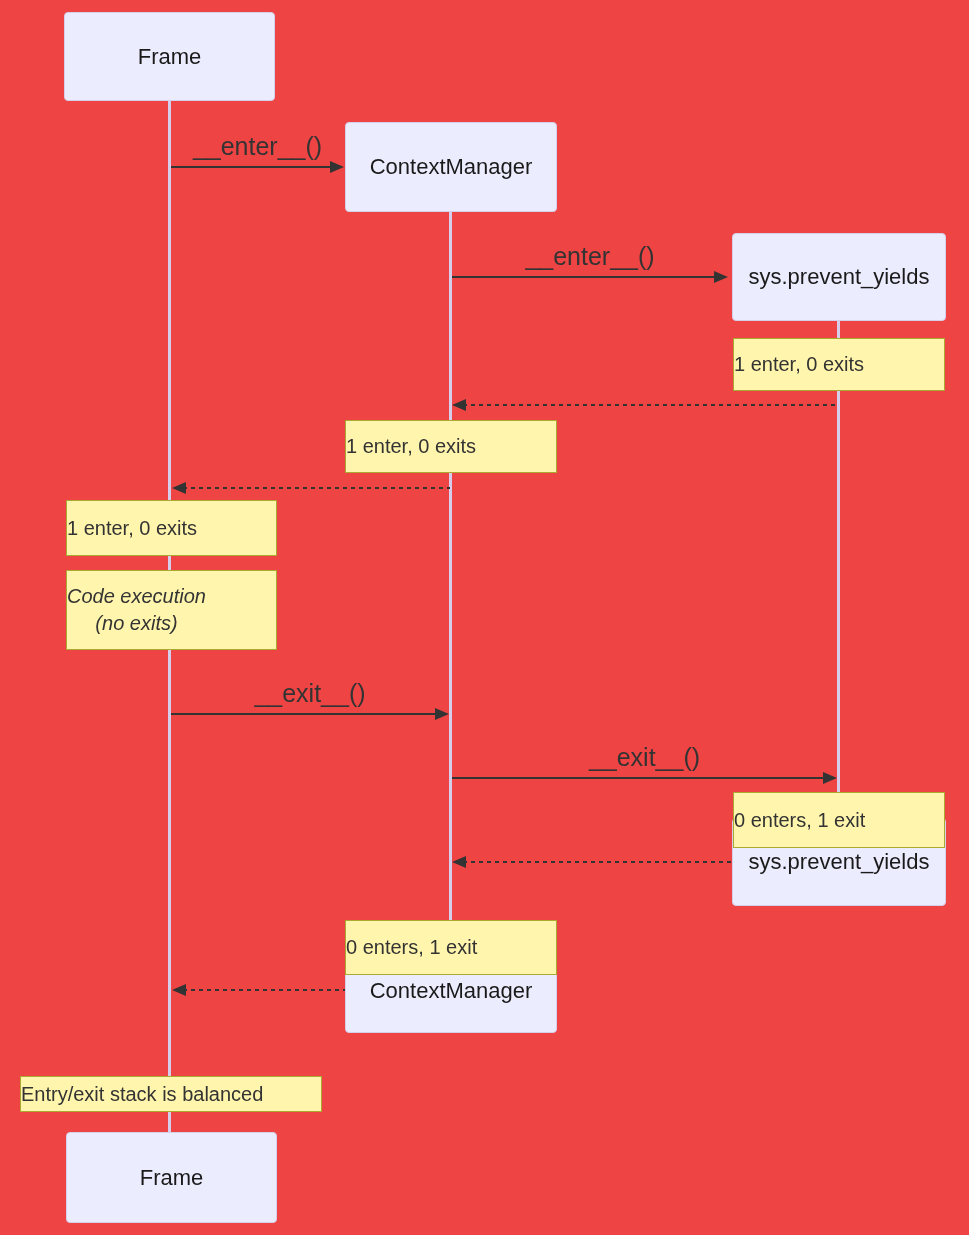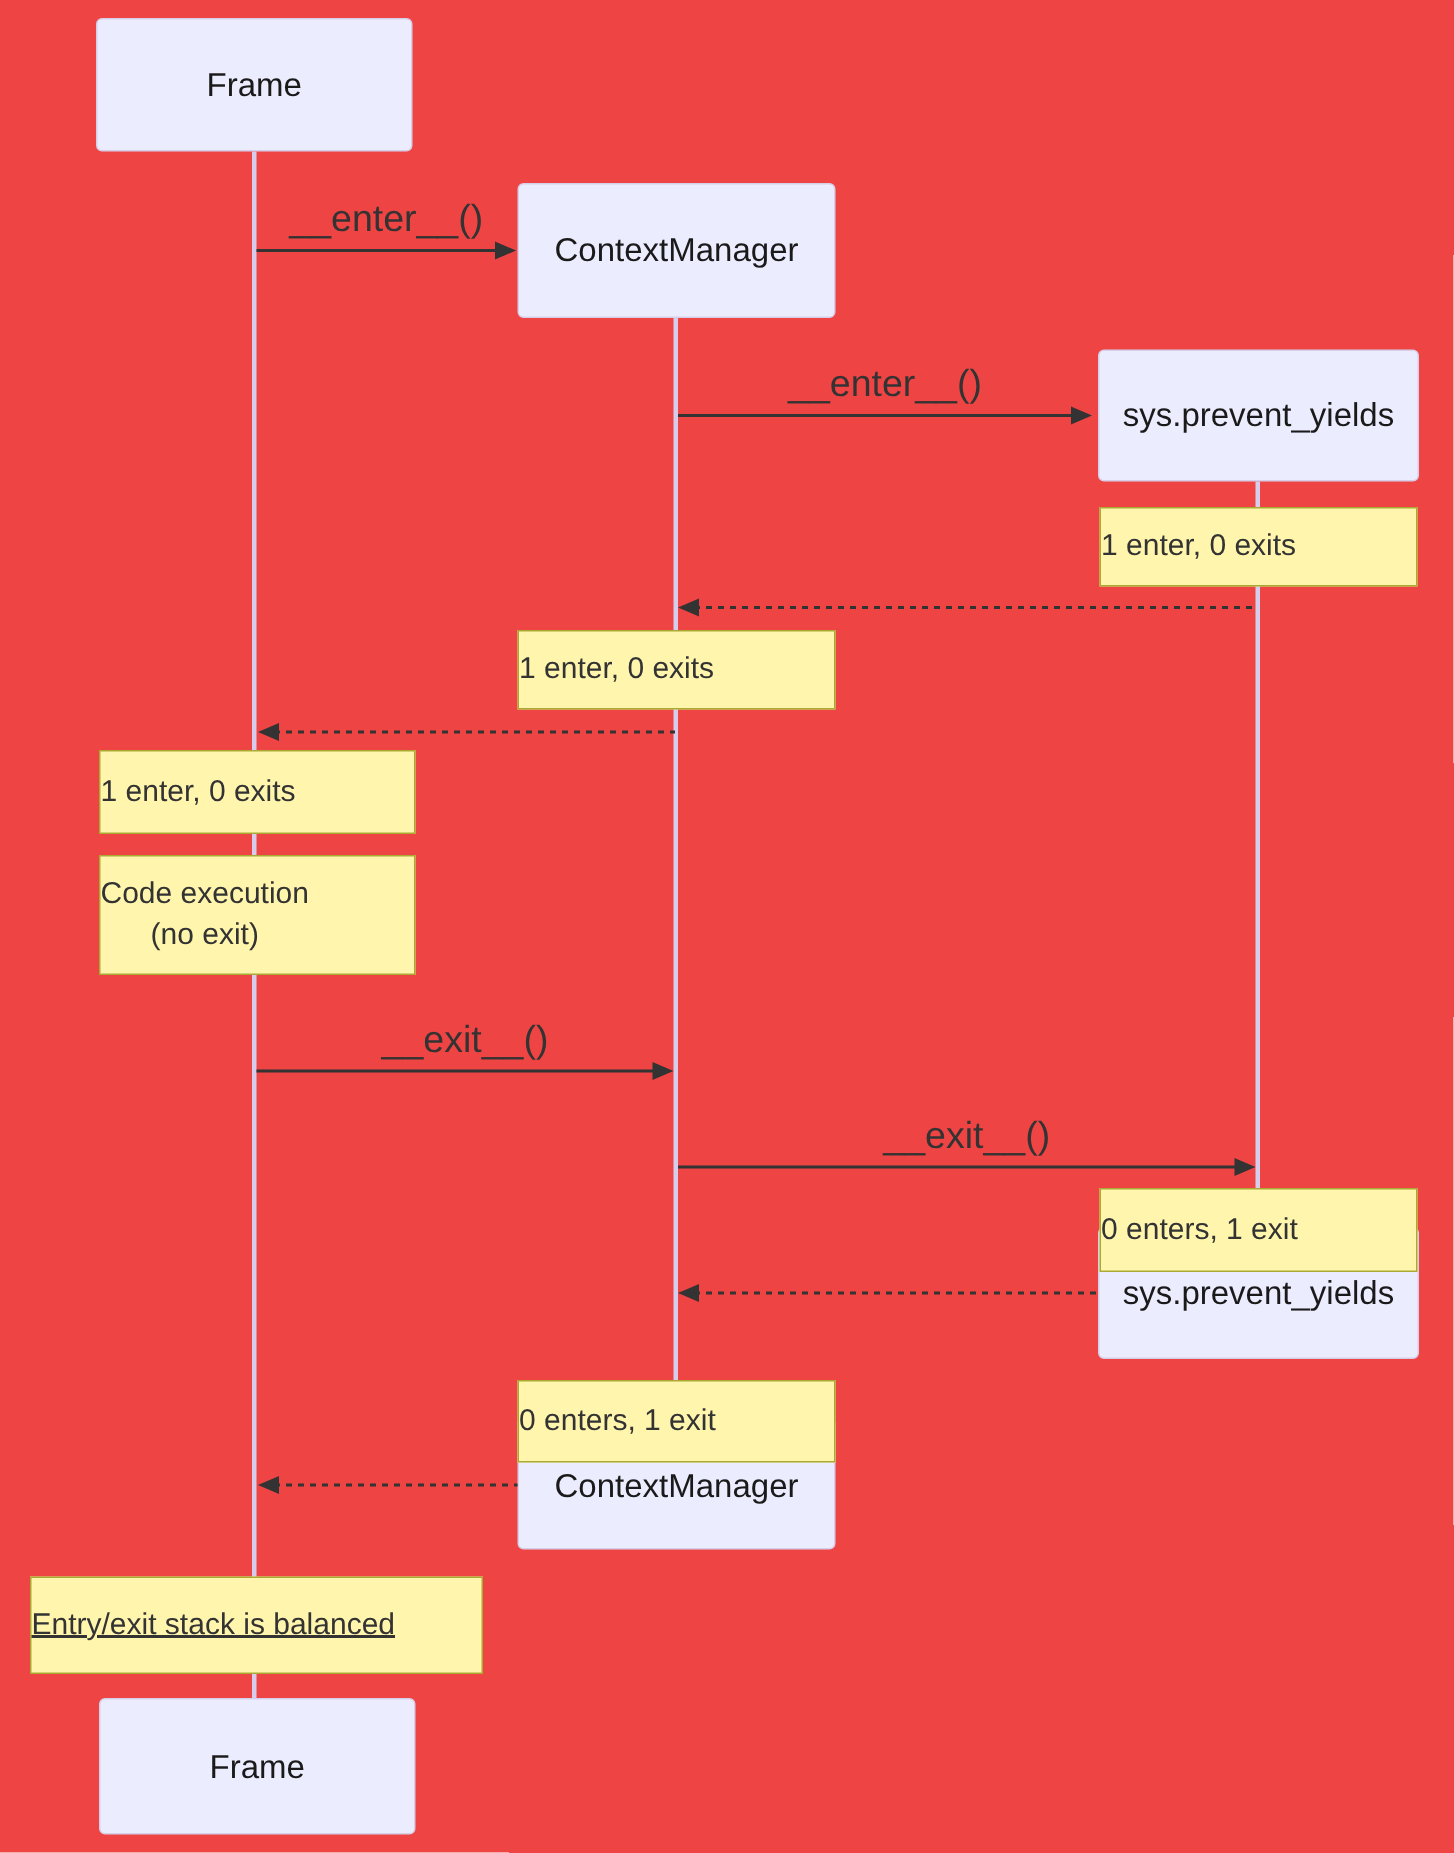--- a/index.html
+++ b/index.html
@@ -116,33 +116,33 @@
 
   <div class="note" style="left:733px; top:338px; width:212px; height:53px;">
     <span>1 enter, 0 exits</span>
   </div>
   <div class="note" style="left:345px; top:420px; width:212px; height:53px;">
     <span>1 enter, 0 exits</span>
   </div>
   <div class="note" style="left:66px; top:500px; width:211px; height:56px;">
     <span>1 enter, 0 exits</span>
   </div>
-  <div class="note" style="left:66px; top:570px; width:211px; height:80px;">
+  <div class="note" style="left:66px; top:570px; width:211px; height:80px;font-style:italic;">
     <span>
       <span>Code execution</span><br>
-      <span>(no exit)</span>
+      <span>(no exits)</span>
     </span>
   </div>
   <div class="note" style="left:733px; top:792px; width:212px; height:56px;">
     <span>0 enters, 1 exit</span>
   </div>
   <div class="note" style="left:345px; top:920px; width:212px; height:55px;">
     <span>0 enters, 1 exit</span>
   </div>
-  <div class="note" style="left:20px; top:1051px; width:302px; height:65px;text-decoration:underline;">
+  <div class="note" style="left:20px; top:1076px; width:302px; height:36px;">
     <span>Entry/exit stack is balanced</span>
   </div>
 
   <div class="arrow solid-right" style="left:171px; top:161px; width:173px;">
     <div class="shaft"></div>
     <div class="head"></div>
   </div>
   <div class="arrow solid-right" style="left:452px; top:271px; width:276px;">
     <div class="shaft"></div>
     <div class="head"></div>

